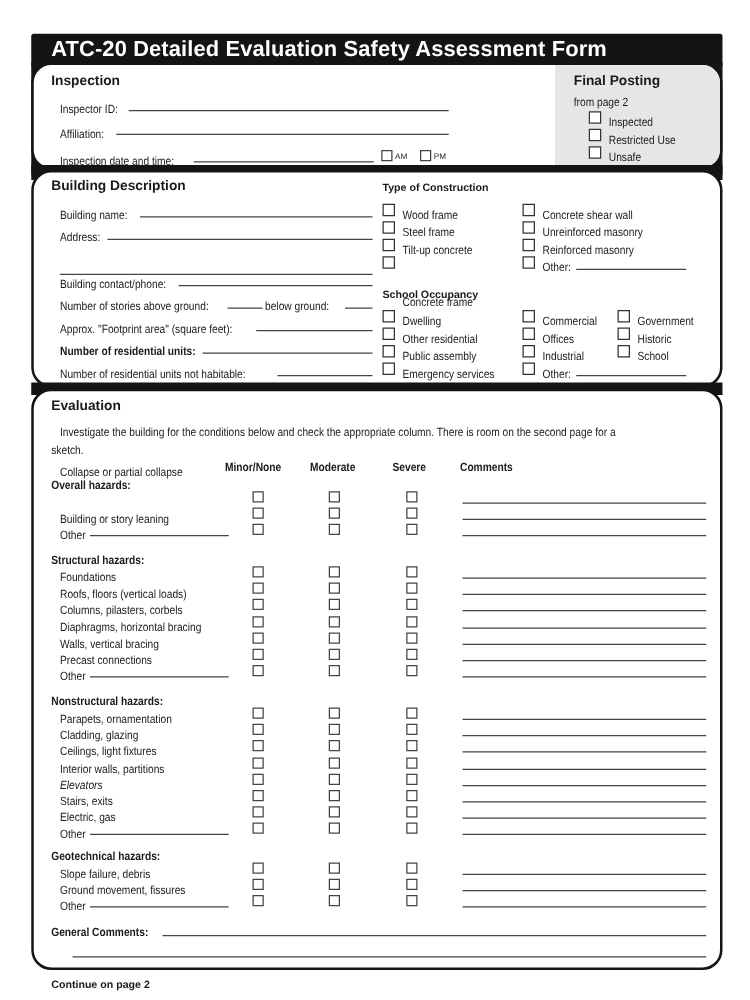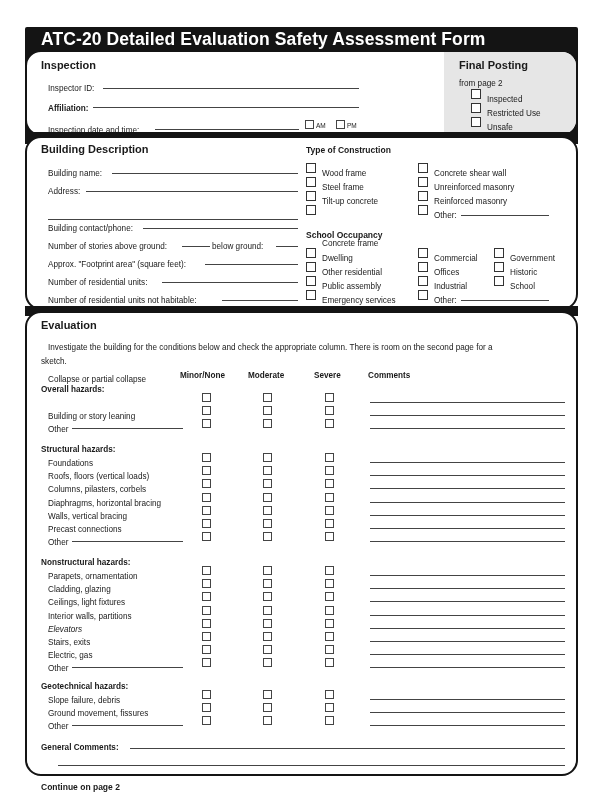--- a/index.html
+++ b/index.html
@@ -26,21 +26,21 @@
 </div>
 
 <div class="sidebar-black" style="left:25px;top:50px;width:553px;height:90px;"></div>
 
 <div class="box" style="left:25px;top:50px;width:553px;height:86px;">
   <div class="gray" style="left:417px;top:0;width:132px;height:82px;"></div>
 </div>
 <div class="t h" style="left:41px;top:59px;text-align:right;">Inspection</div>
 <div class="t" style="left:48px;top:77px;"><span class="lbl">Inspector ID:</span></div>
 <div class="line" style="left:103px;top:88px;width:256px;"></div>
-<div class="t" style="left:48px;top:97px;font-weight:bold;"><span class="lbl">Affiliation:</span></div>
+<div class="t" style="left:48px;top:97px;"><span class="lbl">Affiliation:</span></div>
 <div class="line" style="left:93px;top:107px;width:266px;"></div>
 <div class="t" style="left:48px;top:119px;"><span class="lbl">Inspection date and time:</span></div>
 <div class="line" style="left:155px;top:129px;width:144px;"></div>
 <div class="cbs" style="left:305px;top:120px;"></div>
 <div class="t" style="left:316px;top:122px;font-size:6.5px;">AM</div>
 <div class="cbs" style="left:336px;top:120px;"></div>
 <div class="t" style="left:347px;top:122px;font-size:6.5px;">PM</div>
 
 <div class="t h" style="left:459px;top:59px;">Final Posting</div>
 <div class="t" style="left:459px;top:72px;"><span class="lbl">from page 2</span></div>
@@ -63,21 +63,21 @@
     <div class="line" style="left:86px;top:191px;width:212px;"></div>
     <div class="line" style="left:48px;top:219px;width:250px;"></div>
     <div class="t" style="left:48px;top:217px;"><span class="lbl">Building contact/phone:</span></div>
     <div class="line" style="left:143px;top:228px;width:155px;"></div>
     <div class="t" style="left:48px;top:235px;"><span class="lbl">Number of stories above ground:</span></div>
     <div class="line" style="left:182px;top:246px;width:28px;"></div>
     <div class="t" style="left:212px;top:235px;"><span class="lbl">below ground:</span></div>
     <div class="line" style="left:276px;top:246px;width:22px;"></div>
     <div class="t" style="left:48px;top:253px;"><span class="lbl">Approx. "Footprint area" (square feet):</span></div>
     <div class="line" style="left:205px;top:264px;width:93px;"></div>
-    <div class="t" style="left:48px;top:271px;"><span class="lbl">Number of residential units:</span></div>
+    <div class="t" style="left:48px;top:271px;font-weight:bold;"><span class="lbl">Number of residential units:</span></div>
     <div class="line" style="left:162px;top:282px;width:136px;"></div>
     <div class="t" style="left:48px;top:289px;"><span class="lbl">Number of residential units not habitable:</span></div>
     <div class="line" style="left:222px;top:300px;width:76px;"></div>
   </div>
 
 <div class="t" style="left:306px;top:145px;font-weight:bold;font-size:8.5px;">Type of Construction</div>
 <div id="construction">
     <div class="cb" style="left:306px;top:163px;"></div>
     <div class="t" style="left:322px;top:162px;"><span class="lbl">Wood frame</span></div>
     <div class="cb" style="left:306px;top:177px;"></div>

